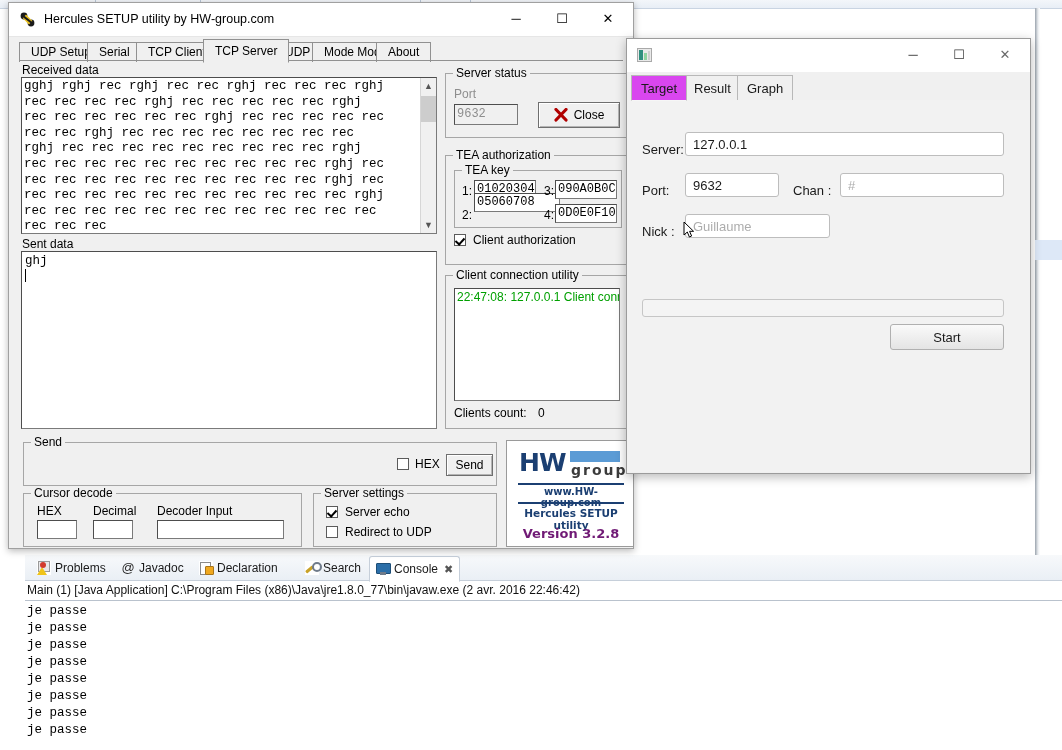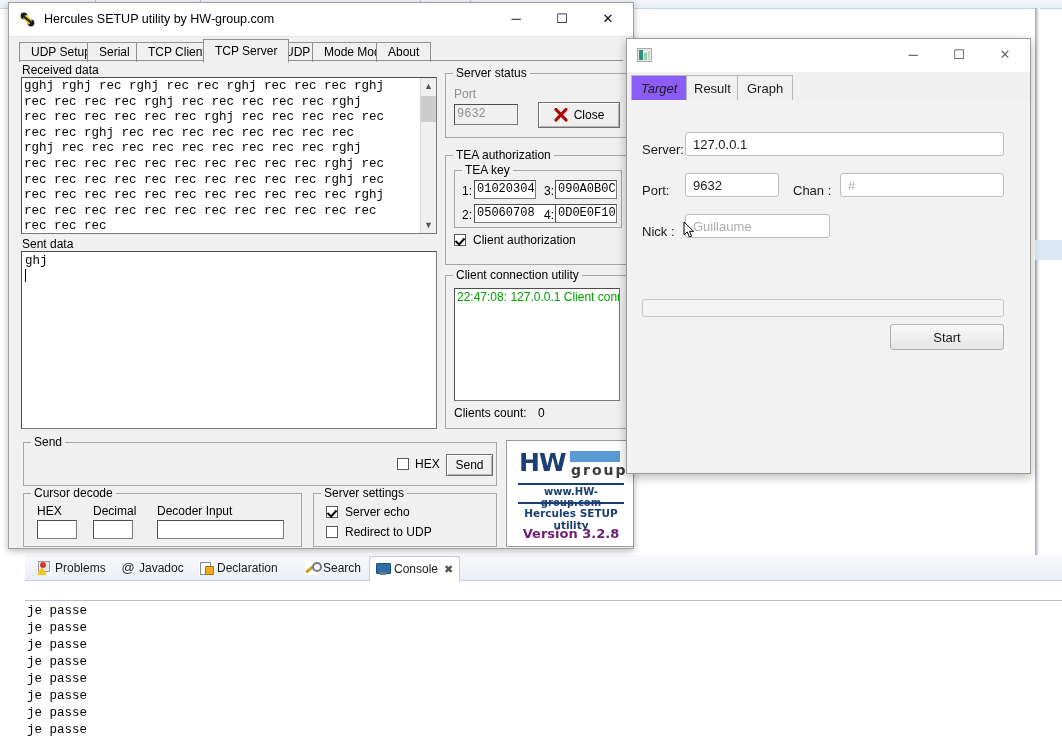--- a/index.html
+++ b/index.html
@@ -230,21 +230,21 @@
 
   #jw-tabbar{
     position:absolute;left:0;top:33px;width:403px;height:28px;background:#f0f0f0;
     border-bottom:1px solid #b8b8b8;
   }
   .jtab{
     position:absolute;top:3px;height:25px;line-height:25px;padding:0 9px;
     font-size:13px;color:#1a1a1a;background:#f0f0f0;
     border:1px solid #b8b8b8;border-bottom:none;box-sizing:border-box;white-space:nowrap;
   }
-  .jtab.active{background:#8b5cf6;border-bottom:1px solid #f6f6f6;z-index:3;height:26px;line-height:25px;font-style:italic;}
+  .jtab.active{background:#d946ef;border-bottom:1px solid #f6f6f6;z-index:3;height:26px;line-height:25px;}
 
   #jw-body{position:absolute;left:0;top:61px;width:403px;height:372px;background:#f2f2f2;}
   .jlbl{position:absolute;font-size:13px;color:#1a1a1a;white-space:nowrap;}
   .jfield{
     position:absolute;background:#ffffff;border:1px solid #bdbdbd;border-radius:3px;
     box-sizing:border-box;font-size:13px;color:#1a1a1a;padding:0 7px;
     display:flex;align-items:center;white-space:nowrap;overflow:hidden;
   }
   .jfield.ph{color:#adadad;}
   #jw-progress{
@@ -291,20 +291,21 @@
     <div class="ctab" style="left:274px">
       <span class="ico ico-search"></span>
       <span>Search</span>
     </div>
     <div class="ctab active" style="left:344px">
       <span class="ico ico-console"></span>
       <span>Console</span>
       <span class="closex">✖</span>
     </div>
   </div>
+  <div id="console-launch">Main (1) [Java Application] C:\Program Files (x86)\Java\jre1.8.0_77\bin\javaw.exe (2 avr. 2016 22:46:42)</div>
   <div id="console-launch-underline"></div>
   <div id="console-output">
     <div class="line">je passe</div>
     <div class="line">je passe</div>
     <div class="line">je passe</div>
     <div class="line">je passe</div>
     <div class="line">je passe</div>
     <div class="line">je passe</div>
     <div class="line">je passe</div>
     <div class="line">je passe</div>
@@ -373,21 +374,21 @@
     </div>
   </div>
 
   <div class="grp" style="left:436px;top:152px;width:182px;height:108px;">
     <span class="lg">TEA authorization</span>
     <div class="grp" style="left:8px;top:14px;width:166px;height:56px;">
       <span class="lg">TEA key</span>
       <div class="lbl" style="left:7px;top:13px;">1:</div>
       <div class="tbox" style="left:19px;top:9px;width:62px;height:19px;line-height:15px;">01020304</div>
       <div class="lbl" style="left:7px;top:37px;">2:</div>
-      <div class="tbox" style="left:19px;top:33px;width:86px;height:19px;line-height:15px;">05060708</div>
+      <div class="tbox" style="left:19px;top:22px;width:86px;height:19px;line-height:15px;">05060708</div>
       <div class="lbl" style="left:89px;top:13px;">3:</div>
       <div class="tbox" style="left:100px;top:9px;width:62px;height:19px;line-height:15px;">090A0B0C</div>
       <div class="lbl" style="left:89px;top:37px;">4:</div>
       <div class="tbox" style="left:100px;top:33px;width:62px;height:19px;line-height:15px;">0D0E0F10</div>
     </div>
     <div class="cbx checked" style="left:8px;top:78px;"></div>
     <div class="lbl" style="left:27px;top:77px;">Client authorization</div>
   </div>
 
   <div class="grp" style="left:436px;top:272px;width:182px;height:152px;">

